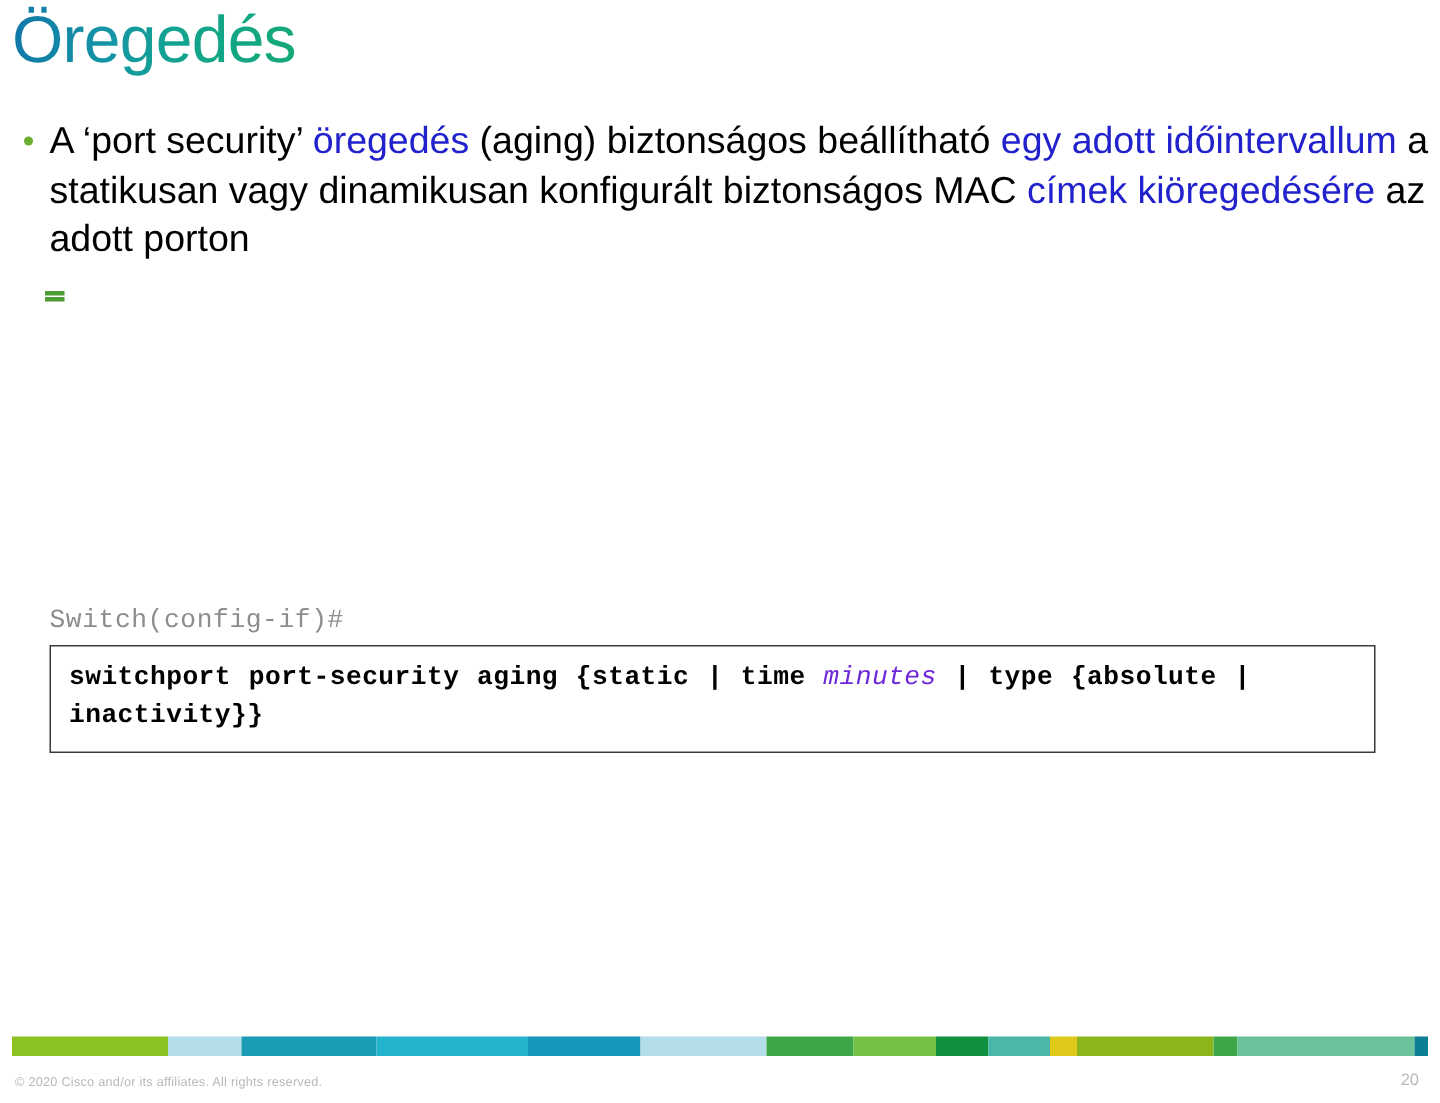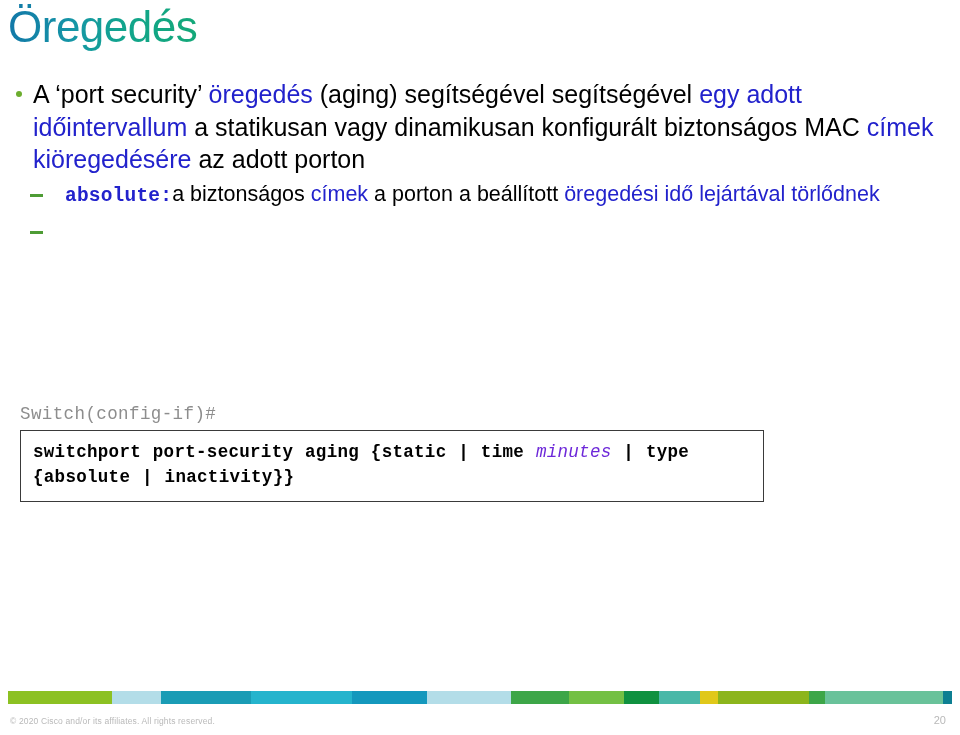--- a/index.html
+++ b/index.html
@@ -82,23 +82,23 @@
     font-family: "Liberation Mono", "DejaVu Sans Mono", monospace;
     color: #2222cc;
     font-size: 19.5px;
     font-weight: bold;
     letter-spacing: 0.2px;
   }
 
   
   .cmd-area {
     position: absolute;
-    left: 20px;
+    left: 33px;
     top: 404px;
-    width: 744px;
+    width: 884px;
   }
   .prompt {
     font-family: "Liberation Mono", "DejaVu Sans Mono", monospace;
     font-size: 17.5px;
     color: #8d8d8d;
     letter-spacing: 0.4px;
     margin-bottom: 6px;
     white-space: pre;
   }
   .cmd-box {
@@ -153,27 +153,26 @@
 </style>
 </head>
 <body>
 
 <div class="slide-title">Öregedés</div>
 
 <div class="content">
 
   <div class="bullet-l1">
     <span class="dot"></span>
-    <span><span class="black">A ‘port security’ </span><span class="blue">öregedés</span><span class="black"> (aging) segítségével segítségével </span><span class="blue">egy adott időintervallum</span><span class="black"> a statikusan vagy dinamikusan konfigurált biztonságos MAC </span><span class="blue">címek kiöregedésére</span><span class="black"> az adott porton</span></span>
+    <span><span class="black">A ‘port security’ </span><span class="blue">öregedés</span><span class="black"> (aging) biztonságos beállítható </span><span class="blue">egy adott időintervallum</span><span class="black"> a statikusan vagy dinamikusan konfigurált biztonságos MAC </span><span class="blue">címek kiöregedésére</span><span class="black"> az adott porton</span></span>
   </div>
 
 
   <div class="bullet-l2">
     <span class="dash"></span>
-    <span><span class="mono-kw">absolute:</span><span class="black">a biztonságos </span><span class="blue">címek</span><span class="black"> a porton a beállított </span><span class="blue">öregedési idő lejártával törlődnek</span></span>
   </div>
 
   <div class="bullet-l2" style="margin-top:8px;">
     <span class="dash"></span>
   </div>
 
 </div>
 
 <div class="cmd-area">
   <div class="prompt">Switch(config-if)#</div>

